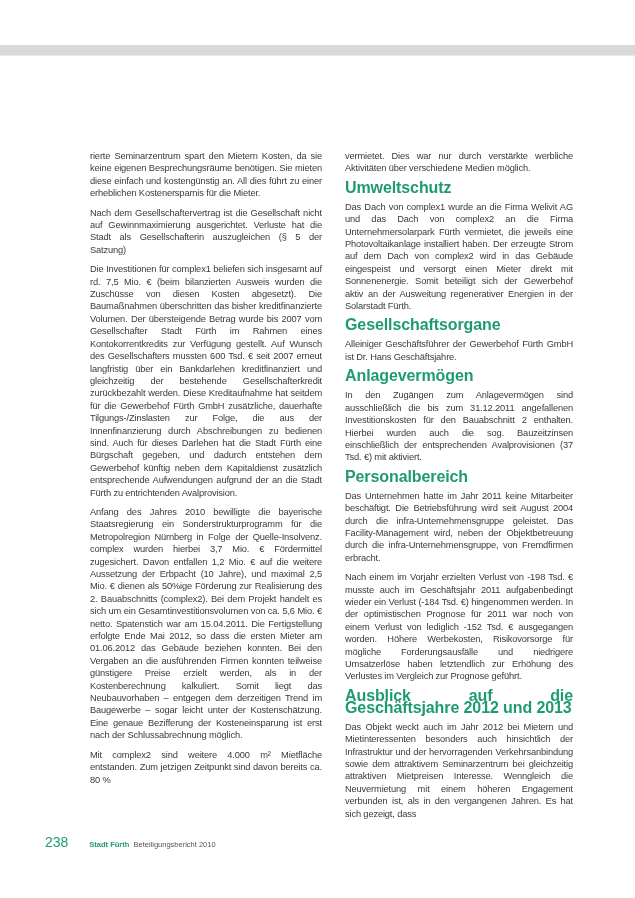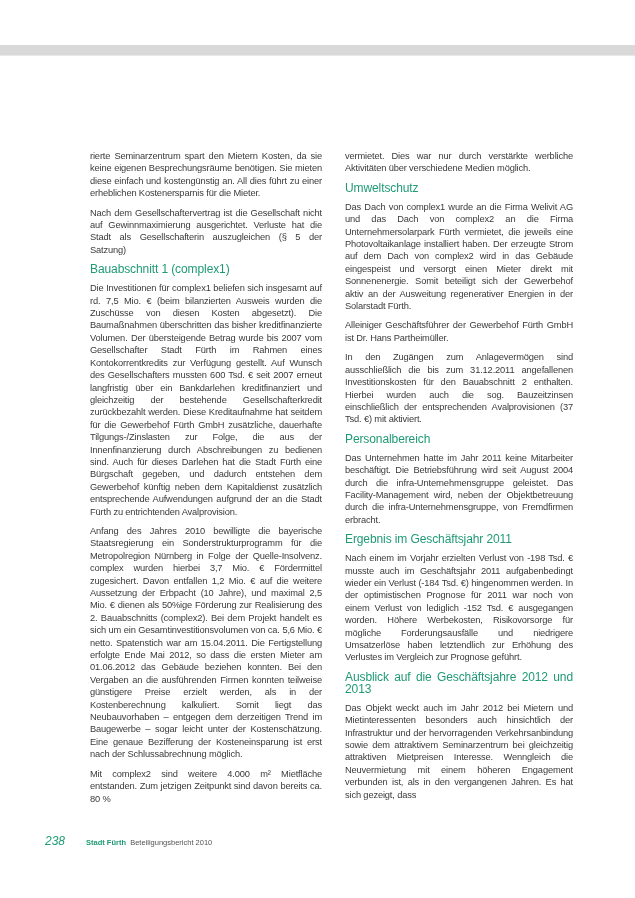--- a/index.html
+++ b/index.html
@@ -16,54 +16,54 @@
   .col {
     position: absolute; top: 150px; width: 232px;
     font-size: 9.3px; line-height: 12.4px;
     text-align: justify; hyphens: manual;
     letter-spacing: -0.15px;
   }
   .col.left { left: 90px; }
   .col.right { left: 333px; width: 228px; margin-left: 12px; }
   .col p { margin: 0 0 7px 0; }
   .col h3 {
-    margin: 0 0 7px 0; font-size: 12px; line-height: 12px;
-    color: #1f9a74; font-weight: normal; letter-spacing: -0.1px;
+    margin: 0 0 7px 0; font-size: 16px; line-height: 12px;
+    color: #1f9a74; font-weight: bold; letter-spacing: -0.1px;
   }
   .footer {
     position: absolute; left: 45px; top: 834px;
     display: flex; align-items: baseline; gap: 9px;
   }
-  .page-num { font-size: 12px; color: #1f9a74; font-weight: normal; font-style: italic; }
+  .page-num { font-size: 14px; color: #1f9a74; font-weight: normal; }
   .pub { font-size: 7.5px; color: #555; }
   .pub .brand { color: #1f9a74; font-weight: bold; margin-right: 2px; padding-left: 12px; }
 </style>
 </head>
 <body>
 
 <div class="topbar"></div>
 
 <div class="col left">
   <p>rierte Seminarzentrum spart den Mietern Kosten, da sie keine eigenen Besprechungsräume benötigen. Sie mieten diese einfach und kostengünstig an. All dies führt zu einer erheblichen Kostenersparnis für die Mieter.</p>
   <p>Nach dem Gesellschaftervertrag ist die Gesellschaft nicht auf Gewinnmaximierung ausgerichtet. Verluste hat die Stadt als Gesellschafterin auszugleichen (§ 5 der Satzung)</p>
-  <h3>Bauabschnitt 1 (complex1)</h3>
   <p>Die Investitionen für complex1 beliefen sich insgesamt auf rd. 7,5 Mio. € (beim bilanzierten Ausweis wurden die Zuschüsse von diesen Kosten abgesetzt). Die Baumaßnahmen überschritten das bisher kreditfinanzierte Volumen. Der übersteigende Betrag wurde bis 2007 vom Gesellschafter Stadt Fürth im Rahmen eines Kontokorrentkredits zur Verfügung gestellt. Auf Wunsch des Gesellschafters mussten 600 Tsd. € seit 2007 erneut langfristig über ein Bankdarlehen kreditfinanziert und gleichzeitig der bestehende Gesellschafterkredit zurückbezahlt werden. Diese Kreditaufnahme hat seitdem für die Gewerbehof Fürth GmbH zusätzliche, dauerhafte Tilgungs-/Zinslasten zur Folge, die aus der Innenfinanzierung durch Abschreibungen zu bedienen sind. Auch für dieses Darlehen hat die Stadt Fürth eine Bürgschaft gegeben, und dadurch entstehen dem Gewerbehof künftig neben dem Kapitaldienst zusätzlich entsprechende Aufwendungen aufgrund der an die Stadt Fürth zu entrichtenden Avalprovision.</p>
   <p>Anfang des Jahres 2010 bewilligte die bayerische Staatsregierung ein Sonderstrukturprogramm für die Metropolregion Nürnberg in Folge der Quelle-Insolvenz. complex wurden hierbei 3,7 Mio. € Fördermittel zugesichert. Davon entfallen 1,2 Mio. € auf die weitere Aussetzung der Erbpacht (10 Jahre), und maximal 2,5 Mio. € dienen als 50%ige Förderung zur Realisierung des 2. Bauabschnitts (complex2). Bei dem Projekt handelt es sich um ein Gesamtinvestitionsvolumen von ca. 5,6 Mio. € netto. Spatenstich war am 15.04.2011. Die Fertigstellung erfolgte Ende Mai 2012, so dass die ersten Mieter am 01.06.2012 das Gebäude beziehen konnten. Bei den Vergaben an die ausführenden Firmen konnten teilweise günstigere Preise erzielt werden, als in der Kostenberechnung kalkuliert. Somit liegt das Neubauvorhaben – entgegen dem derzeitigen Trend im Baugewerbe – sogar leicht unter der Kostenschätzung. Eine genaue Bezifferung der Kosteneinsparung ist erst nach der Schlussabrechnung möglich.</p>
   <p>Mit complex2 sind weitere 4.000 m² Mietfläche entstanden. Zum jetzigen Zeitpunkt sind davon bereits ca. 80 %</p>
 </div>
 
 <div class="col right">
   <p>vermietet. Dies war nur durch verstärkte werbliche Aktivitäten über verschiedene Medien möglich.</p>
   <h3>Umweltschutz</h3>
   <p>Das Dach von complex1 wurde an die Firma Welivit AG und das Dach von complex2 an die Firma Unternehmersolarpark Fürth vermietet, die jeweils eine Photovoltaikanlage installiert haben. Der erzeugte Strom auf dem Dach von complex2 wird in das Gebäude eingespeist und versorgt einen Mieter direkt mit Sonnenenergie. Somit beteiligt sich der Gewerbehof aktiv an der Ausweitung regenerativer Energien in der Solarstadt Fürth.</p>
-  <p>Alleiniger Geschäftsführer der Gewerbehof Fürth GmbH ist Dr. Hans Partheimüller.</p>
+  <h3>Gesellschaftsorgane</h3>
+  <p>Alleiniger Geschäftsführer der Gewerbehof Fürth GmbH ist Dr. Hans Geschäftsjahre.</p>
+  <h3>Anlagevermögen</h3>
   <p>In den Zugängen zum Anlagevermögen sind ausschließlich die bis zum 31.12.2011 angefallenen Investitionskosten für den Bauabschnitt 2 enthalten. Hierbei wurden auch die sog. Bauzeitzinsen einschließlich der entsprechenden Avalprovisionen (37 Tsd. €) mit aktiviert.</p>
   <h3>Personalbereich</h3>
   <p>Das Unternehmen hatte im Jahr 2011 keine Mitarbeiter beschäftigt. Die Betriebsführung wird seit August 2004 durch die infra-Unternehmensgruppe geleistet. Das Facility-Management wird, neben der Objektbetreuung durch die infra-Unternehmensgruppe, von Fremdfirmen erbracht.</p>
-  <h3>Ergebnis im Geschäftsjahr 2011</h3>
   <p>Nach einem im Vorjahr erzielten Verlust von -198 Tsd. € musste auch im Geschäftsjahr 2011 aufgabenbedingt wieder ein Verlust (-184 Tsd. €) hingenommen werden. In der optimistischen Prognose für 2011 war noch von einem Verlust von lediglich -152 Tsd. € ausgegangen worden. Höhere Werbekosten, Risikovorsorge für mögliche Forderungsausfälle und niedrigere Umsatzerlöse haben letztendlich zur Erhöhung des Verlustes im Vergleich zur Prognose geführt.</p>
   <h3>Ausblick auf die Geschäftsjahre 2012 und 2013</h3>
   <p>Das Objekt weckt auch im Jahr 2012 bei Mietern und Mietinteressenten besonders auch hinsichtlich der Infrastruktur und der hervorragenden Verkehrsanbindung sowie dem attraktivem Seminarzentrum bei gleichzeitig attraktiven Mietpreisen Interesse. Wenngleich die Neuvermietung mit einem höheren Engagement verbunden ist, als in den vergangenen Jahren. Es hat sich gezeigt, dass</p>
 </div>
 
 <div class="footer">
   <span class="page-num">238</span>
   <span class="pub">
     <span class="brand">Stadt Fürth</span>
     <span>Beteiligungsbericht 2010</span>

